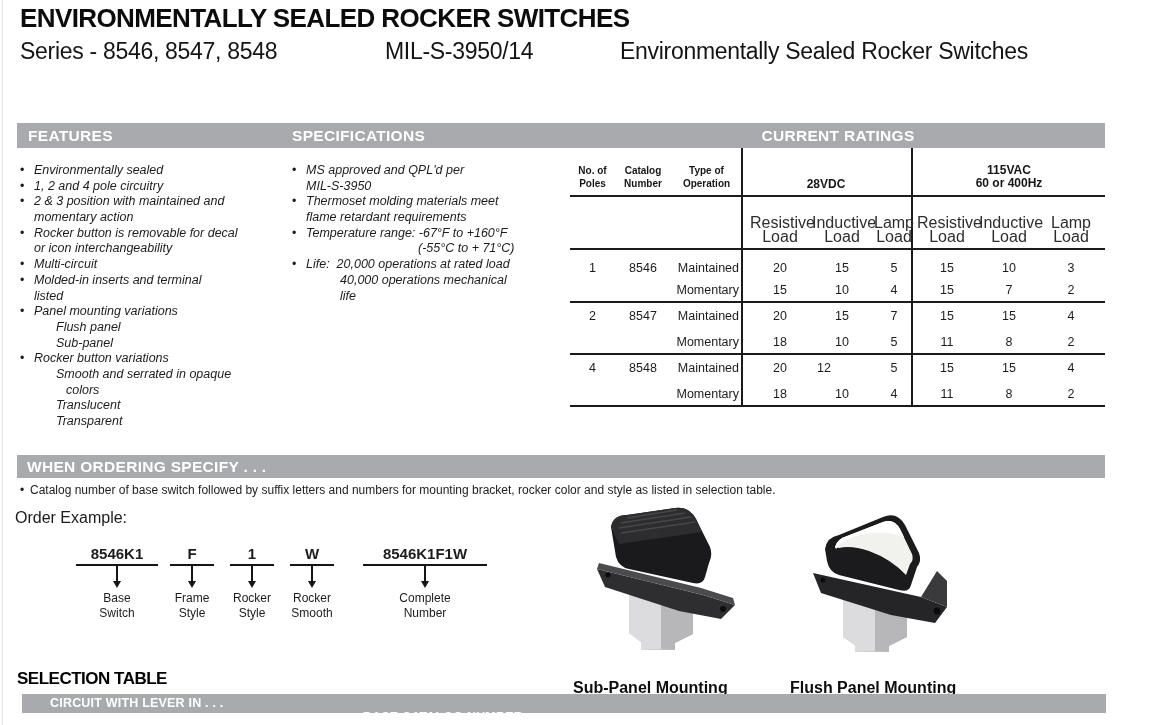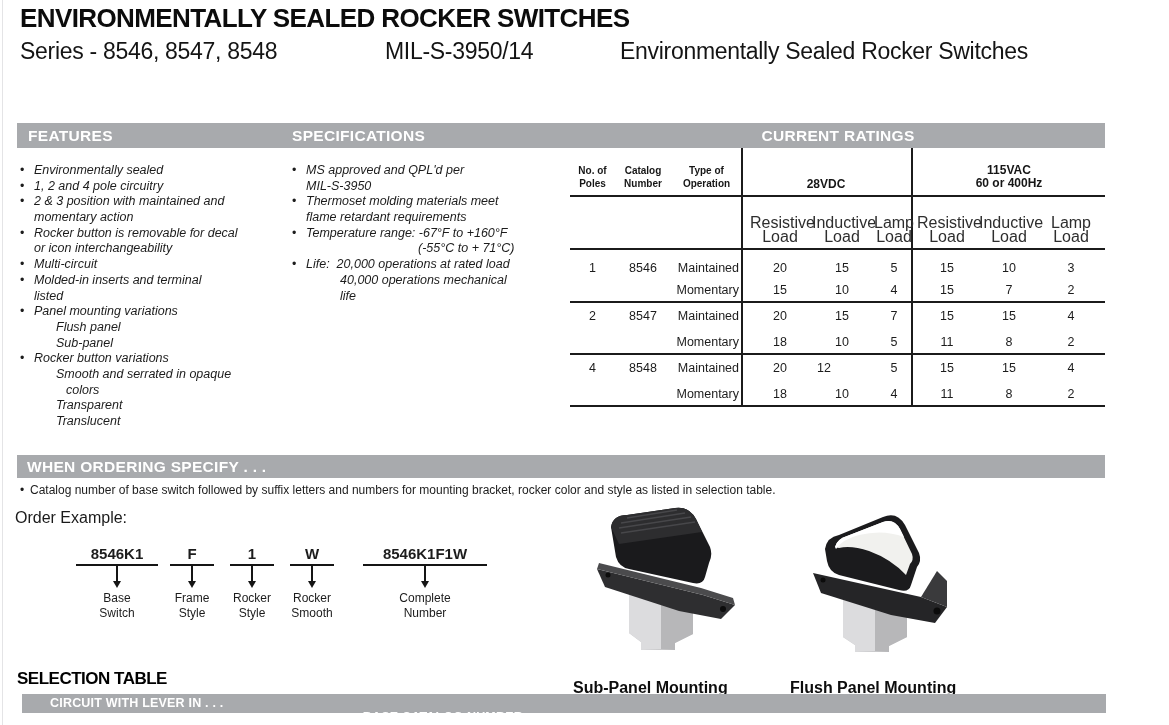--- a/index.html
+++ b/index.html
@@ -139,25 +139,25 @@
       <div class="b-line">
         <span class="b-dot"></span>
         <span class="b-text ind-1">Smooth and serrated in opaque</span>
       </div>
       <div class="b-line">
         <span class="b-dot"></span>
         <span class="b-text ind-2">colors</span>
       </div>
       <div class="b-line">
         <span class="b-dot"></span>
+        <span class="b-text ind-1">Translucent</span>
+      </div>
+      <div class="b-line">
+        <span class="b-dot"></span>
         <span class="b-text ind-1">Transparent</span>
-      </div>
-      <div class="b-line">
-        <span class="b-dot"></span>
-        <span class="b-text ind-1">Translucent</span>
       </div>
     </div>
   <div class="abs" id="specs-list">
       <div class="b-line">
         <span class="b-dot">•</span>
         <span class="b-text ind-0">MS approved and QPL'd per</span>
       </div>
       <div class="b-line">
         <span class="b-dot"></span>
         <span class="b-text ind-0">MIL-S-3950</span>

